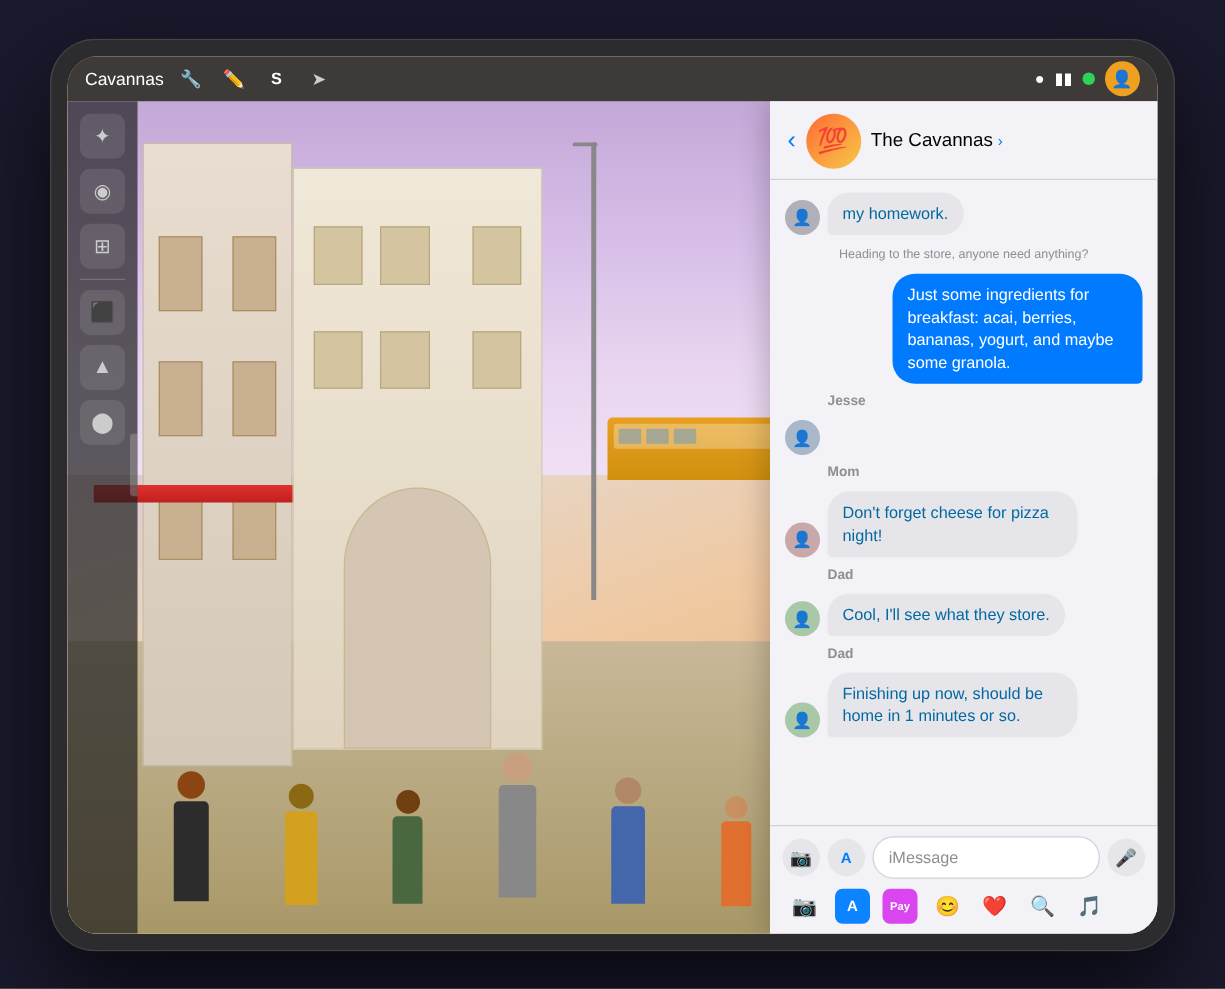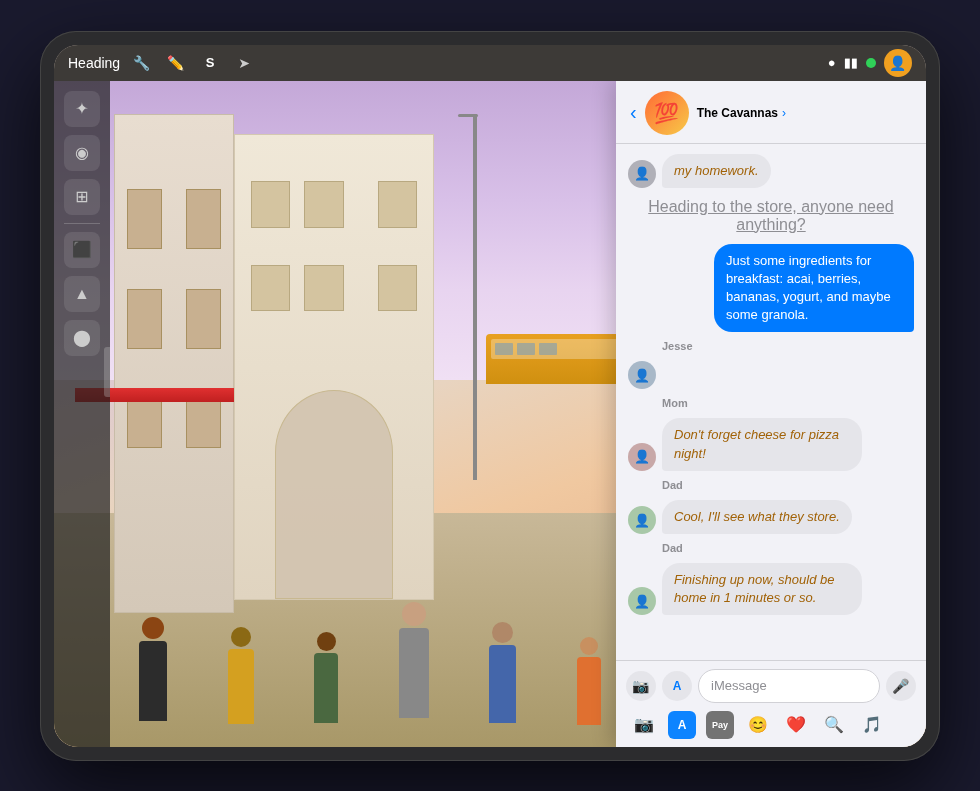--- a/index.html
+++ b/index.html
@@ -200,22 +200,22 @@
       border-radius: 50%;
       background: linear-gradient(135deg, #ff6b35, #f7c948);
       display: flex;
       align-items: center;
       justify-content: center;
       font-size: 20px;
       margin-right: 8px;
     }
 
     .group-name {
-      font-size: 12px;
-      font-weight: 700;
+      font-size: 15px;
+      font-weight: 400;
       color: #000;
     }
 
     .group-name-arrow {
       color: #007aff;
       font-size: 12px;
     }
 
     .messages-scroll {
       flex: 1;
@@ -264,39 +264,37 @@
     }
 
     .msg-bubble.blue {
       background: #007aff;
       color: #fff;
       border-bottom-right-radius: 4px;
     }
 
     .msg-bubble.gray {
       background: #e5e5ea;
-      color: #a16207;
+      color: #0369a1;
       border-bottom-left-radius: 4px;
-      font-style: italic;
     }
 
     .msg-sender-name {
       font-size: 11px;
       color: #8e8e93;
       margin-left: 34px;
       margin-bottom: 1px;
       font-weight: bold;
     }
 
     .system-msg {
       text-align: center;
-      font-size: 16px;
+      font-size: 10px;
       color: #8e8e93;
       padding: 2px 0;
-      text-decoration: underline;
     }
 
     .replies-badge {
       display: inline-block;
       color: #007aff;
       font-size: 12px;
       font-weight: 600;
       margin-left: 34px;
       margin-top: -4px;
     }
@@ -415,21 +413,21 @@
     }
   </style>
 </head>
 <body>
 
 <div class="ipad-frame">
   <div class="ipad-screen">
 
     <div class="top-bar">
       <div class="top-bar-left">
-        <span class="gallery-label">Heading</span>
+        <span class="gallery-label">Cavannas</span>
         <span class="toolbar-icon">🔧</span>
         <span class="toolbar-icon">✏️</span>
         <span class="toolbar-icon" style="font-size:13px;color:#fff;font-weight:700;">S</span>
         <span class="toolbar-icon">➤</span>
       </div>
       <div class="top-bar-right-icons">
         <span style="color:#fff;font-size:13px;">●</span>
         <span style="color:#fff;font-size:13px;">▮▮</span>
         <div class="status-dot"></div>
         <div style="width:28px;height:28px;border-radius:50%;background:#f0a020;display:flex;align-items:center;justify-content:center;font-size:14px;">👤</div>
@@ -610,21 +608,21 @@
             <div class="input-icon-btn">📷</div>
             <div class="input-icon-btn" style="font-size:12px;font-weight:700;color:#007aff;">A</div>
             <div class="msg-input-field">
               <span style="color:#8e8e93;font-size:13px;">iMessage</span>
             </div>
             <div class="mic-btn">🎤</div>
           </div>
           <div class="app-strip">
             <div class="app-strip-icon">📷</div>
             <div class="app-strip-icon" style="background:#0d84ff;color:#fff;font-size:12px;font-weight:700;">A</div>
-            <div class="app-strip-icon" style="background:#737373;color:#fff;font-size:9px;font-weight:600;">Pay</div>
+            <div class="app-strip-icon" style="background:#d946ef;color:#fff;font-size:9px;font-weight:600;">Pay</div>
             <div class="app-strip-icon">😊</div>
             <div class="app-strip-icon">❤️</div>
             <div class="app-strip-icon">🔍</div>
             <div class="app-strip-icon">🎵</div>
           </div>
         </div>
 
       </div>
 
     </div>

